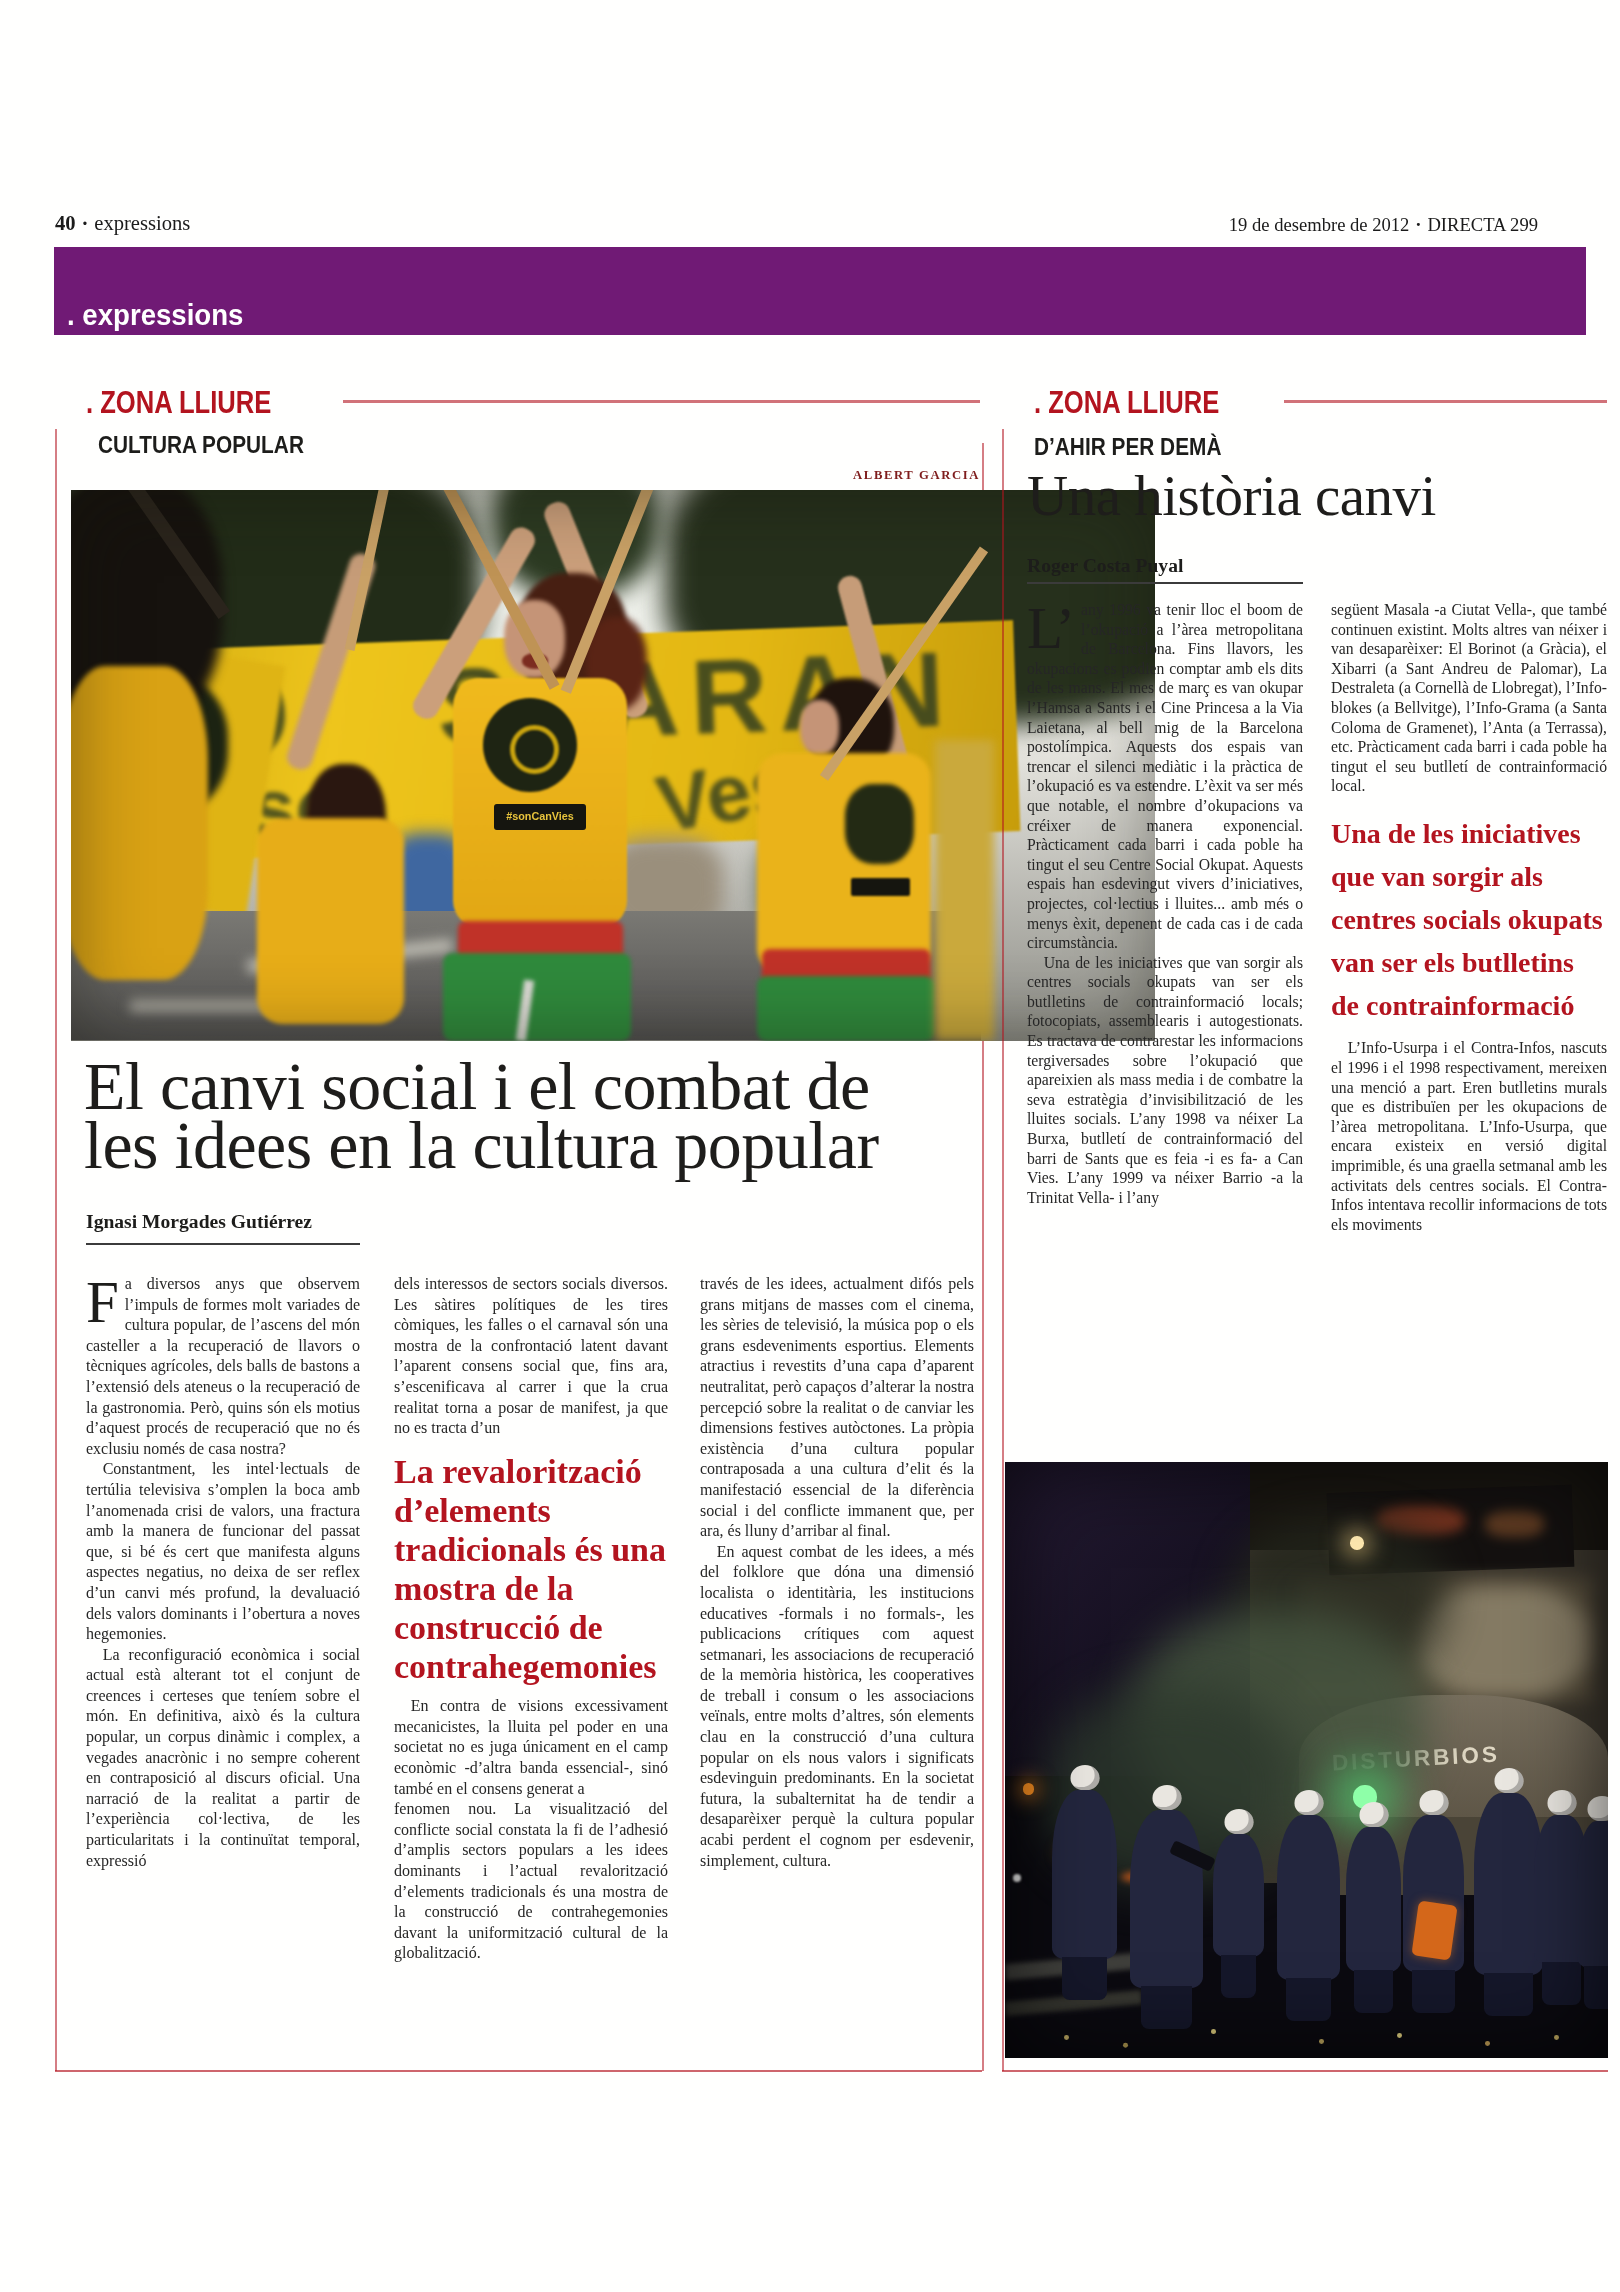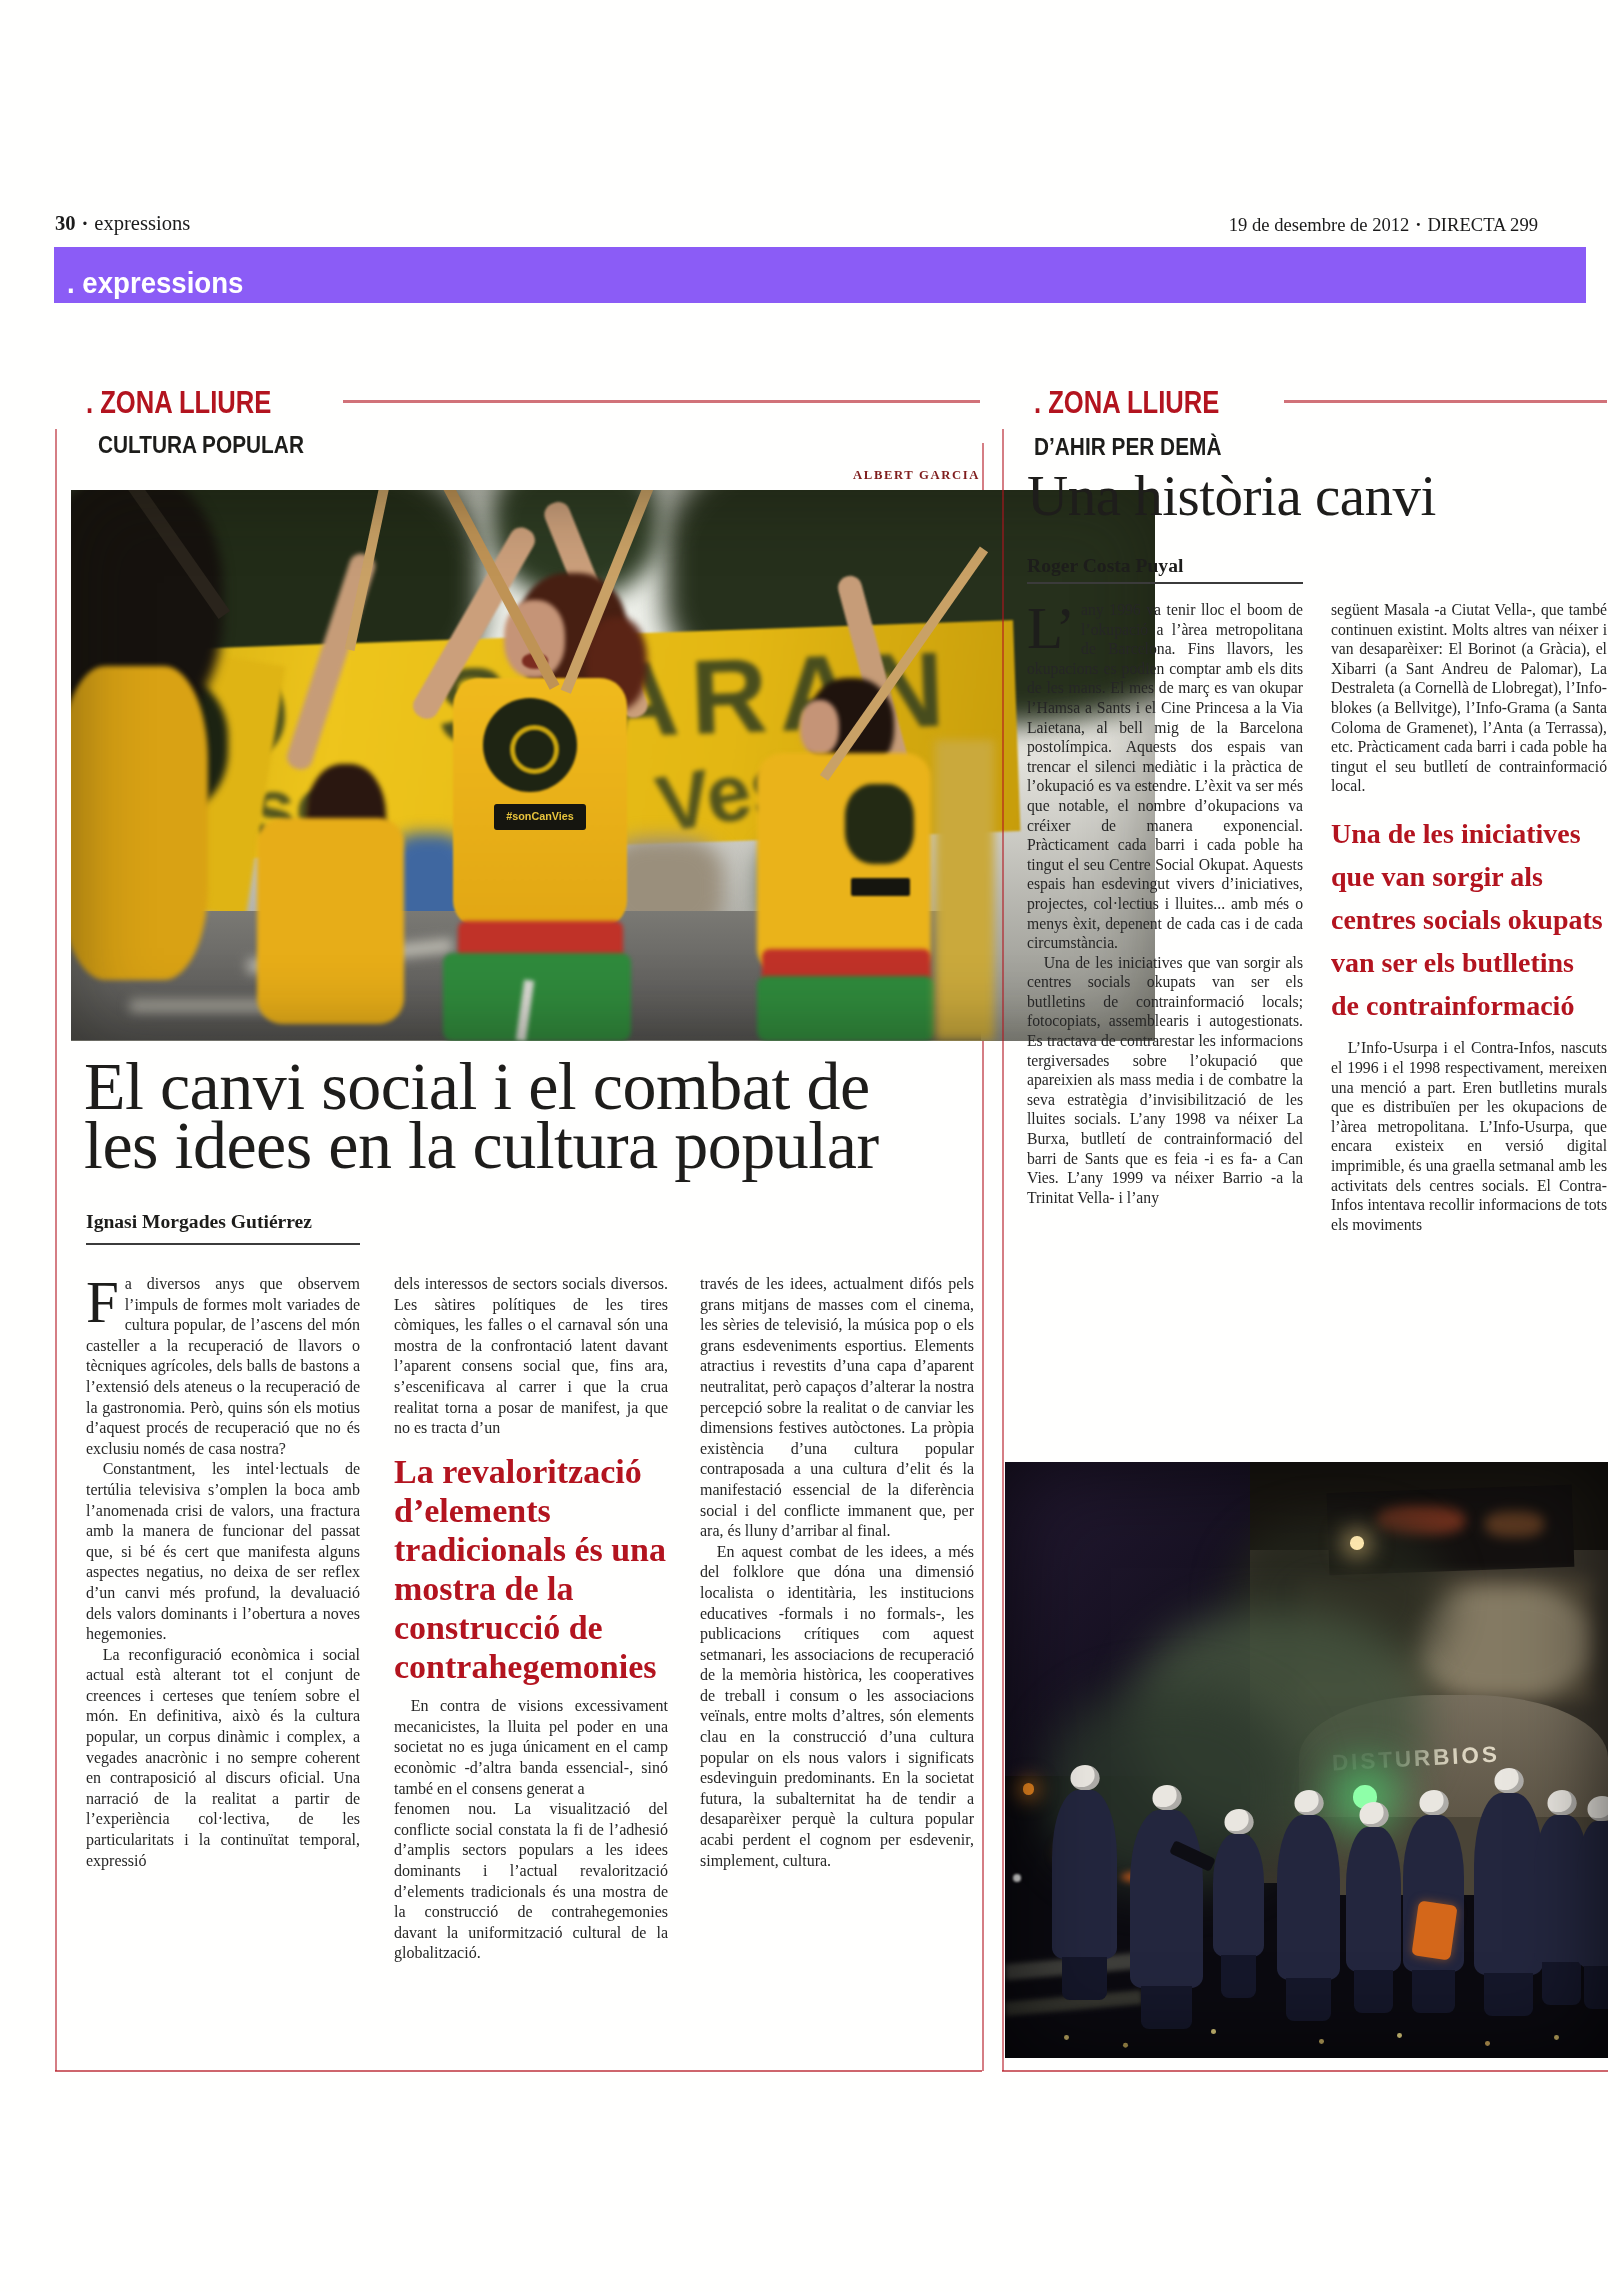--- a/index.html
+++ b/index.html
@@ -5,21 +5,21 @@
   html,body{margin:0;padding:0;background:#ddd;}
   .page{position:relative;width:1620px;height:2293px;background:#fffffe;margin:0 auto;overflow:hidden;
         font-family:"Liberation Serif","DejaVu Serif",serif;color:#232323;}
   .ab{position:absolute;}
 
   
   .mast{font-size:20.6px;color:#1b1b1b;white-space:nowrap;}
   .mast b{font-weight:700;}
   .mast span{display:inline-block;}
   .mast .sep{margin:0 5.9px;font-weight:700;}
-  .banner{left:54px;top:247px;width:1532px;height:56px;background:#8b5cf6;}
+  .banner{left:54px;top:247px;width:1532px;height:88px;background:#701a75;}
   .banner-label{position:absolute;left:12.7px;bottom:2.9px;color:#fff;font-family:"Liberation Sans","DejaVu Sans",sans-serif;
                 font-weight:700;font-size:30px;transform:scaleX(.92);transform-origin:left bottom;white-space:nowrap;}
 
   
   .kicker{font-family:"Liberation Sans","DejaVu Sans",sans-serif;font-weight:700;color:#b3141f;font-size:32px;
           transform:scaleX(.8);transform-origin:left top;white-space:nowrap;}
   .kline{height:2.9px;background:rgba(179,20,31,.6);}
   .category{font-family:"Liberation Sans","DejaVu Sans",sans-serif;font-weight:700;font-size:24.5px;color:#1d1d1b;
             transform:scaleX(.85);transform-origin:left top;white-space:nowrap;}
   .vrule{width:2px;background:rgba(179,20,31,.55);}
@@ -57,21 +57,21 @@
             font-size:22.5px;letter-spacing:2.9px;white-space:nowrap;}
   .tagtext{font-family:"Liberation Sans","DejaVu Sans",sans-serif;font-weight:700;color:#e8c43c;font-size:10.8px;
            text-align:center;line-height:25.5px;white-space:nowrap;}
 </style>
 </head>
 <body>
 
 <div class="page">
 
   <div class="ab mast" style="left:55px;top:212px;">
-    <b>30</b><span class="sep">·</span><span>expressions</span>
+    <b>40</b><span class="sep">·</span><span>expressions</span>
   </div>
   <div class="ab mast" style="right:82px;top:214px;font-size:18.6px;">
     <span>19 de desembre de 2012</span><span class="sep">·</span><span>DIRECTA 299</span>
   </div>
 
   <div class="ab banner">
     <div class="banner-label">. expressions</div>
   </div>
 
   <div class="ab kicker" style="left:86px;top:384px;">. ZONA LLIURE</div>

